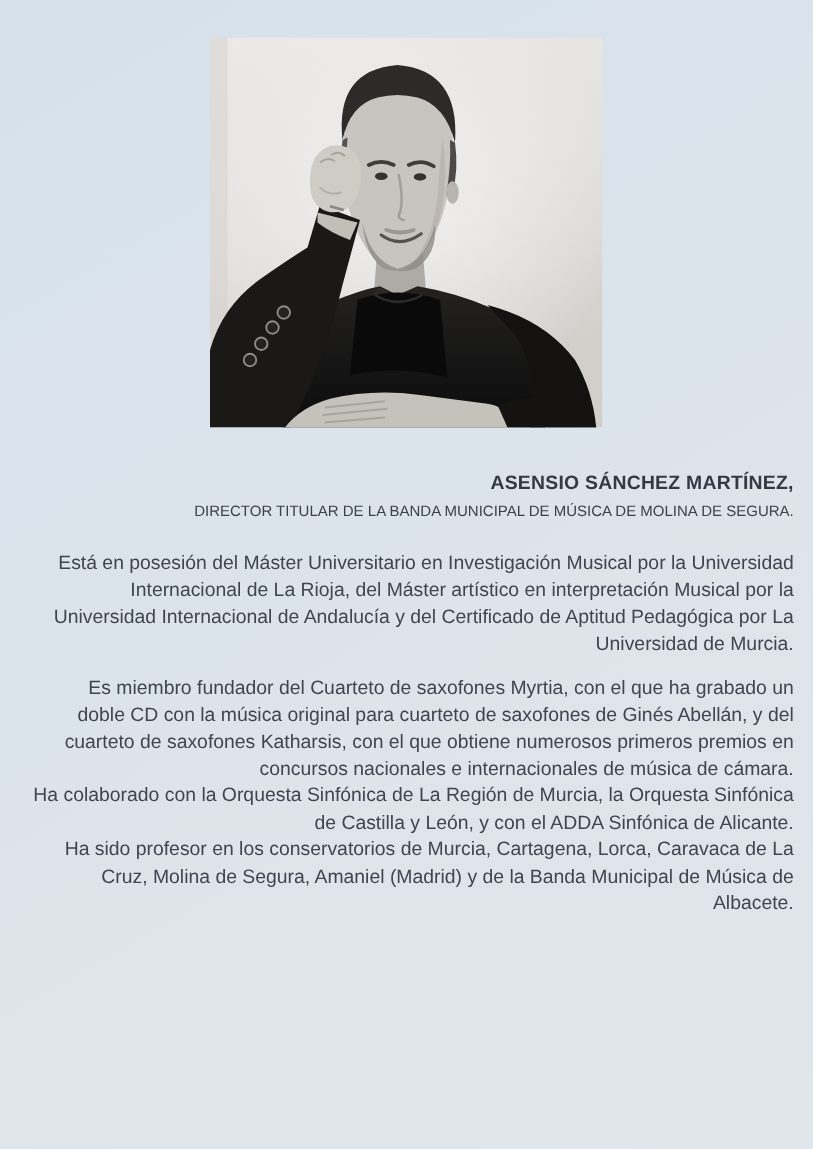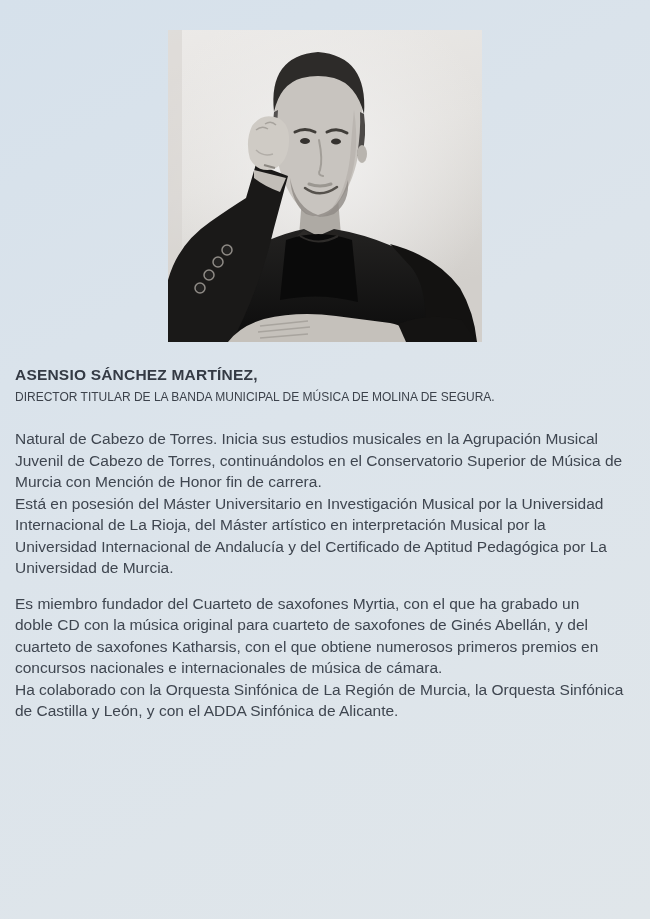--- a/index.html
+++ b/index.html
@@ -16,23 +16,23 @@
     background: linear-gradient(150deg, #d6e1eb 0%, #dce4eb 45%, #e0e6ea 100%);
   }
   .photo {
     position: absolute;
     left: 168px; top: 30px;
     width: 314px; height: 312px;
     line-height: 0;
   }
   .content {
     position: absolute;
-    left: 15px; top: 350px;
+    left: 15px; top: 362px;
     width: 620px;
-    text-align: left;
+    text-align: right;
     color: #3f4650;
   }
   .name {
     margin: 13px 0 0 0;
     font-size: 15.5px;
     font-weight: 700;
     line-height: 23px;
     letter-spacing: 0.2px;
     color: #343a44;
     white-space: pre-line;
@@ -134,29 +134,29 @@
       <path d="M92 296 L140 291 M90 302 L142 297 M92 308 L140 304" stroke="#a8a49e" stroke-width="1.5" fill="none"></path>
       <path d="M230 294 Q262 282 294 290 L309 312 L238 312 Z" fill="#141312"></path>
     </svg>
   </div>
 
   <div class="content">
     <h1 class="name">ASENSIO SÁNCHEZ MARTÍNEZ,</h1>
     <h2 class="title">DIRECTOR TITULAR DE LA BANDA MUNICIPAL DE MÚSICA DE MOLINA DE SEGURA.</h2>
 
     <div class="bio">
-      <p>Natural de Cabezo de Torres. Inicia sus estudios musicales en la Agrupación Musical
-Juvenil de Cabezo de Torres, continuándolos en el Conservatorio Superior de Música de
-Murcia con Mención de Honor fin de carrera.</p>
       <p>Está en posesión del Máster Universitario en Investigación Musical por la Universidad
 Internacional de La Rioja, del Máster artístico en interpretación Musical por la
 Universidad Internacional de Andalucía y del Certificado de Aptitud Pedagógica por La
 Universidad de Murcia.</p>
       <p class="gap">Es miembro fundador del Cuarteto de saxofones Myrtia, con el que ha grabado un
 doble CD con la música original para cuarteto de saxofones de Ginés Abellán, y del
 cuarteto de saxofones Katharsis, con el que obtiene numerosos primeros premios en
 concursos nacionales e internacionales de música de cámara.</p>
       <p>Ha colaborado con la Orquesta Sinfónica de La Región de Murcia, la Orquesta Sinfónica
 de Castilla y León, y con el ADDA Sinfónica de Alicante.</p>
+      <p>Ha sido profesor en los conservatorios de Murcia, Cartagena, Lorca, Caravaca de La
+Cruz, Molina de Segura, Amaniel (Madrid) y de la Banda Municipal de Música de
+Albacete.</p>
     </div>
   </div>
 
 </div>
 
 </body></html>

